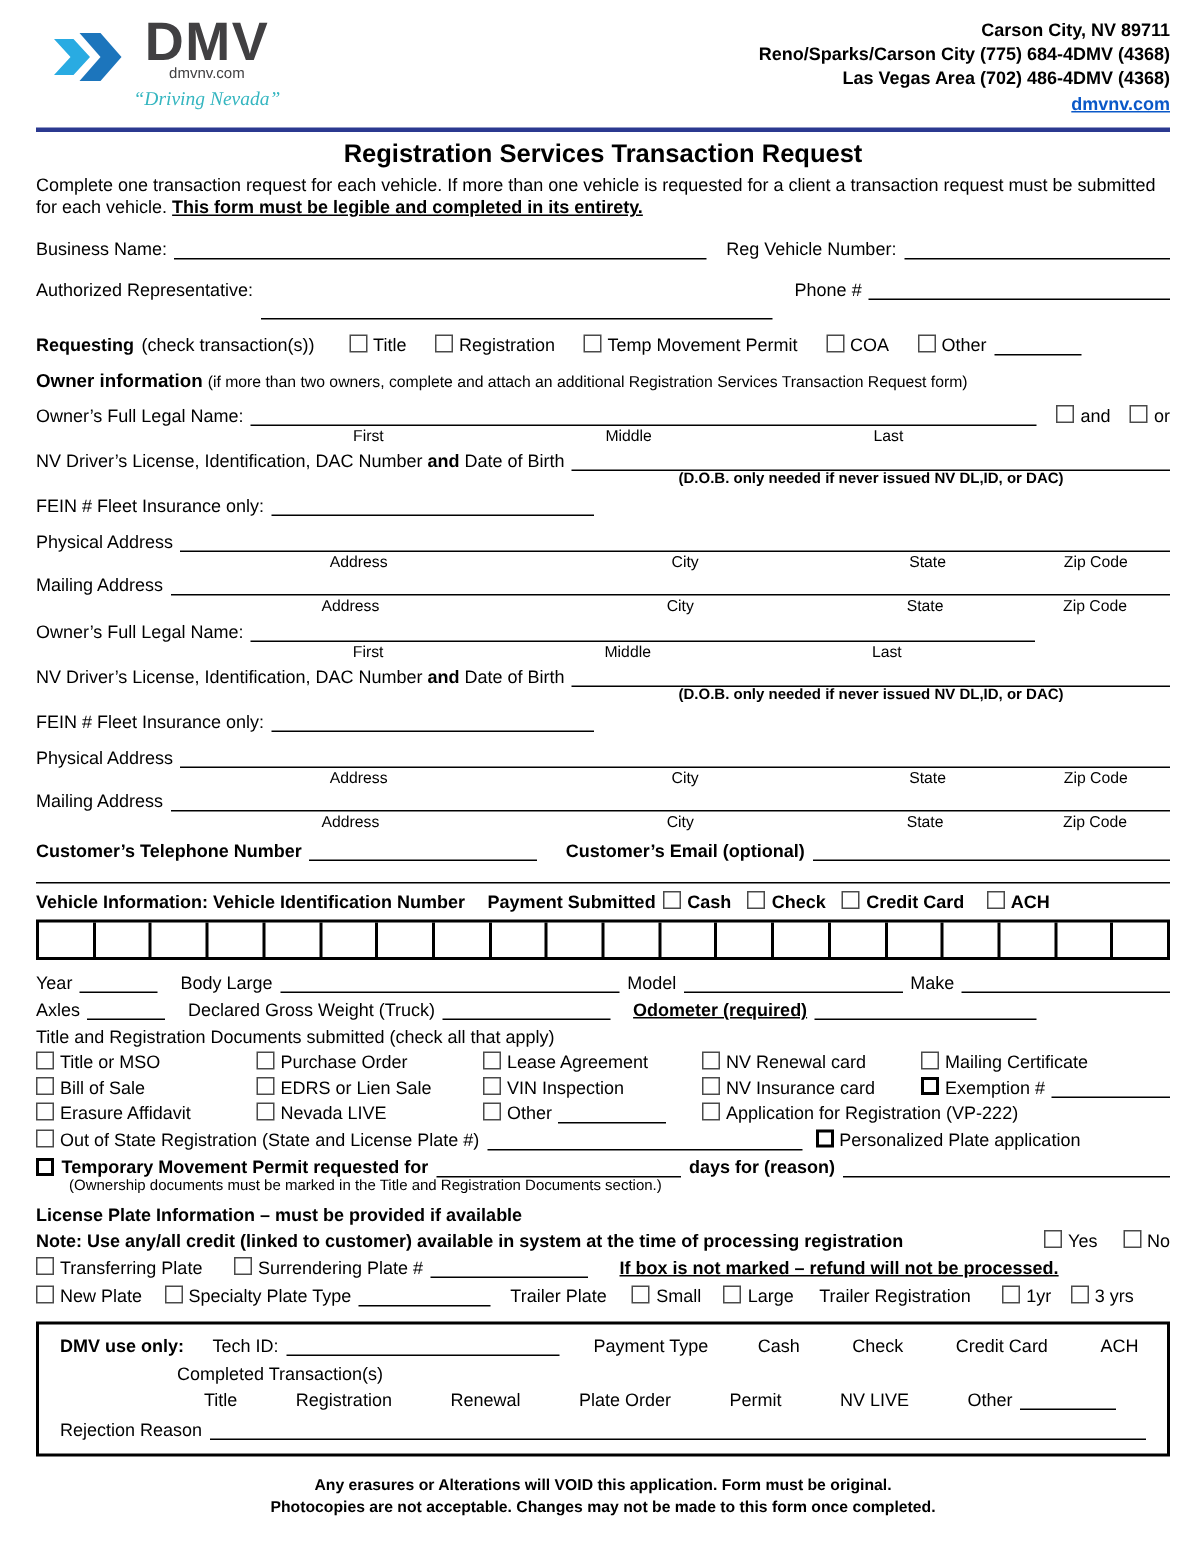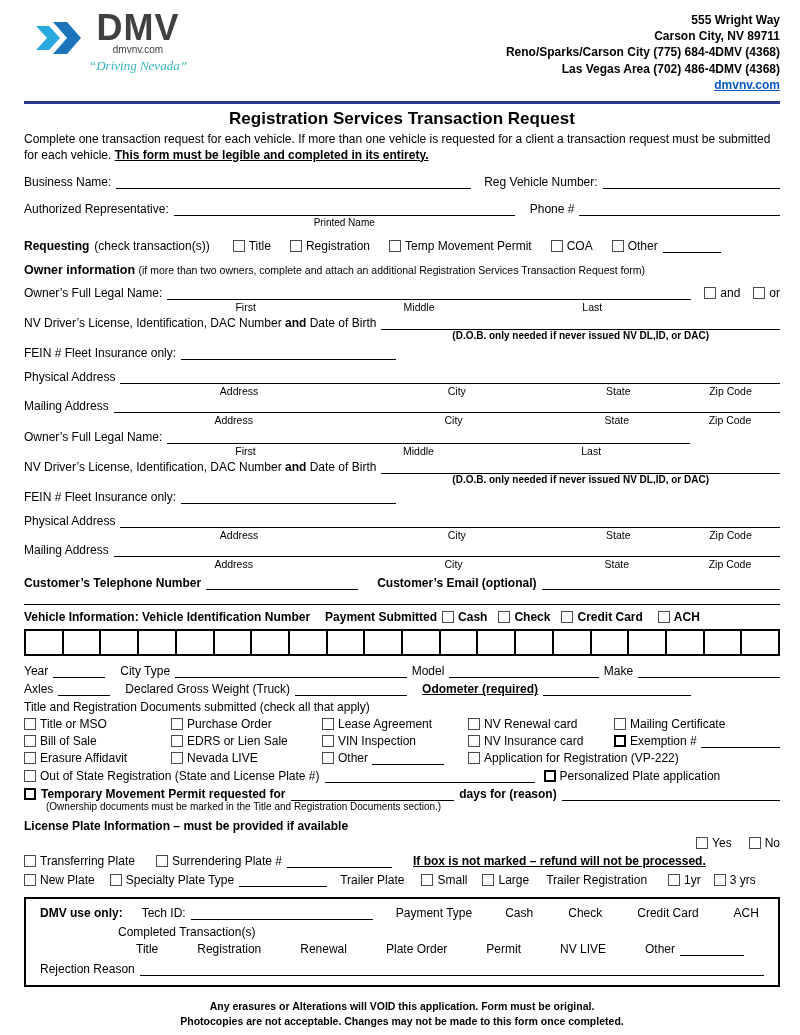--- a/index.html
+++ b/index.html
@@ -63,21 +63,20 @@
         <polygon points="0,7 13,7 24,19 13,31 0,31 11,19" fill="#29abe2"></polygon>
         <polygon points="17,3 31,3 45,19 31,35 17,35 31,19" fill="#1c75bc"></polygon>
       </svg>
       <div class="logo-col">
         <div class="logo-dmv">DMV</div>
         <div class="logo-site">dmvnv.com</div>
         <div class="logo-tag">“Driving Nevada”</div>
       </div>
     </div>
     <div class="addr">
-      <div>555 Wright Way</div>
       <div>Carson City, NV 89711</div>
       <div>Reno/Sparks/Carson City (775) 684-4DMV (4368)</div>
       <div>Las Vegas Area (702) 486-4DMV (4368)</div>
       <div><a class="weblink">dmvnv.com</a></div>
     </div>
   </header>
   <div class="rule"></div>
 
   <h1 class="title">Registration Services Transaction Request</h1>
   <p class="intro"><span>Complete one transaction request for each vehicle. If more than one vehicle is requested for a client a transaction request must be submitted for each vehicle.</span> <span class="emph">This form must be legible and completed in its entirety.</span></p>
@@ -86,21 +85,20 @@
     <span class="lbl">Business Name:</span>
     <span class="line grow" style="flex:2.1;"></span>
     <span class="lbl" style="margin-left:8px;">Reg Vehicle Number:</span>
     <span class="line grow" style="flex:1.05;"></span>
   </div>
 
   <div class="frow" style="margin-top:13px;">
     <span class="lbl lift">Authorized Representative:</span>
     <span class="fieldcol" style="flex:1.7;">
       <span class="line"></span>
-      <span class="cap" style="text-align:center;">Printed Name</span>
     </span>
     <span class="lbl lift" style="margin-left:10px;">Phone #</span>
     <span class="line grow lift" style="flex:1;"></span>
   </div>
 
   <div class="frow" style="margin-top:10px;align-items:center;">
     <span class="b">Requesting</span>
     <span>(check transaction(s))</span>
     <span class="opt" style="margin-left:18px;">
       <span class="cb"></span>
@@ -288,21 +286,21 @@
         <div class="vin-cell"></div>
         <div class="vin-cell"></div>
         <div class="vin-cell"></div>
         <div class="vin-cell"></div>
         <div class="vin-cell"></div>
       </div>
 
     <div class="frow" style="margin-top:8px;">
       <span>Year</span>
       <span class="line" style="width:52px;"></span>
-      <span style="margin-left:10px;">City Type</span>
+      <span style="margin-left:10px;">Body Large</span>
       <span class="line grow" style="flex:1.55;"></span>
       <span>Model</span>
       <span class="line grow" style="flex:1;"></span>
       <span>Make</span>
       <span class="line grow" style="flex:.95;"></span>
     </div>
 
 
     <div class="frow" style="margin-top:4px;">
       <span>Axles</span>
@@ -394,20 +392,21 @@
     <span class="cb thick"></span>
     <span class="b">Temporary Movement Permit requested for</span>
     <span class="line grow" style="flex:.75;"></span>
     <span class="b">days for (reason)</span>
     <span class="line grow" style="flex:1;"></span>
   </div>
   <div class="small-note">(Ownership documents must be marked in the Title and Registration Documents section.)</div>
 
   <div class="b" style="margin-top:6px;">License Plate Information – must be provided if available</div>
   <div class="frow" style="margin-top:3px;align-items:center;">
+    <span class="b">Note: Use any/all credit (linked to customer) available in system at the time of processing registration</span>
     <span class="opt" style="margin-left:auto;">
       <span class="cb"></span>
       <span>Yes</span>
     </span>
     <span class="opt" style="margin-left:12px;">
       <span class="cb"></span>
       <span>No</span>
     </span>
   </div>
 

